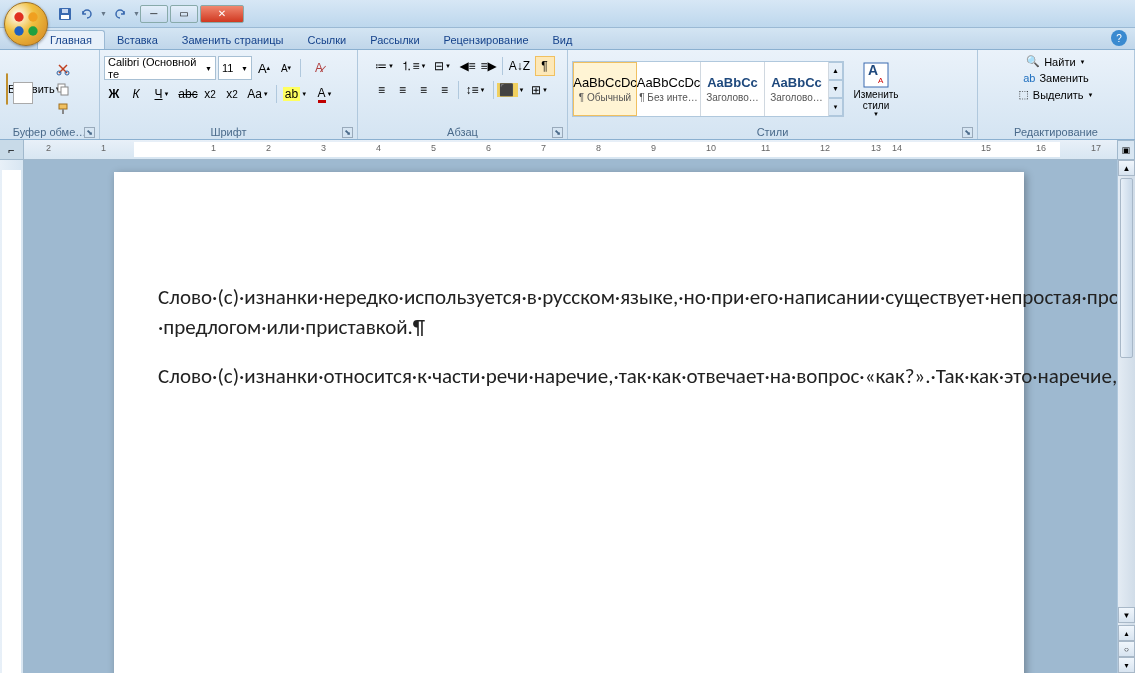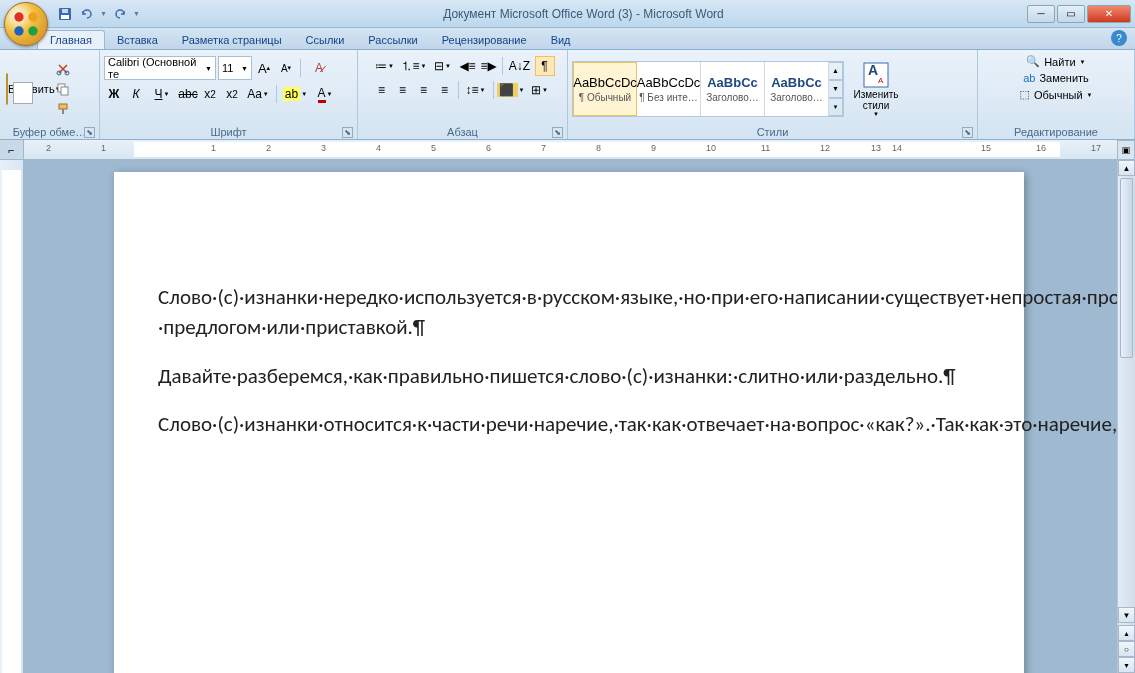--- a/index.html
+++ b/index.html
@@ -120,32 +120,31 @@
       </div>
     <span style="font-size:7px;color:#678">▼</span>
     <div class="qat-item">
         <svg width="14" height="14" viewBox="0 0 14 14">
           <path d="M11 7 A4 4 0 1 0 7 11" fill="none" stroke="#3a6ab0" stroke-width="1.5"></path>
           <path d="M11 4 L11 7 L8 7" fill="none" stroke="#3a6ab0" stroke-width="1.5"></path>
         </svg>
       </div>
     <span style="font-size:7px;color:#678">▼</span>
   </div>
-  <div class="title">Документ Microsoft Office Word (3) - Microsoft Word</div>
   <div class="winbtns">
     <div class="winbtn min">─</div>
     <div class="winbtn max">▭</div>
     <div class="winbtn close">✕</div>
   </div>
 </div>
 
 <div class="tabs">
   <div class="tab active">Главная</div>
   <div class="tab">Вставка</div>
-  <div class="tab">Разметка страницы</div>
+  <div class="tab">Заменить страницы</div>
   <div class="tab">Ссылки</div>
   <div class="tab">Рассылки</div>
   <div class="tab">Рецензирование</div>
   <div class="tab">Вид</div>
   <div class="help">?</div>
 </div>
 
 <div class="ribbon">
 
   <div class="group" style="width:100px">
@@ -303,21 +302,21 @@
           <span>🔍</span>
           <span>Найти</span> 
           <span style="font-size:6px">▼</span>
         </div>
       <div class="edit-item">
           <span style="color:#2070c0">ab</span>
           <span>Заменить</span>
         </div>
       <div class="edit-item">
           <span>⬚</span>
-          <span>Обычный</span> 
+          <span>Выделить</span> 
           <span style="font-size:6px">▼</span>
         </div>
     </div>
     <div class="group-label">Редактирование</div>
   </div>
 
 </div>
 
 <div class="ruler-area">
   <div class="ruler-corner">⌐</div>
@@ -347,21 +346,20 @@
   <div class="ruler-toggle">▣</div>
 </div>
 
 <div class="doc-area">
   <div class="vruler">
       <div class="vruler-white"></div>
     </div>
   <div class="doc-scroll">
     <div class="page">
       <p>Слово·(с)·изнанки·нередко·используется·в·русском·языке,·но·при·его·написании·существует·непростая·проблема:·чем·является·«с»·-·предлогом·или·приставкой.¶</p>
-      <p>Давайте·разберемся,·как·правильно·пишется·слово·(с)·изнанки:·слитно·или·раздельно.¶</p>
       <p>Слово·(с)·изнанки·относится·к·части·речи·наречие,·так·как·отвечает·на·вопрос·«как?».·Так·как·это·наречие,·то·слитное·или·раздельное·написание·согласной·буквы·«с»·зависит·от·его·способа·образования.·Первоначальной·формой·данного·наречия·является·существительное·изнанка.¶</p>
     </div>
   </div>
   <div class="vscroll">
     <div class="vscroll-btn">▲</div>
     <div class="vscroll-thumb"></div>
     <div class="vscroll-track"></div>
     <div class="vscroll-btn">▼</div>
     <div style="height:2px"></div>
     <div class="vscroll-btn">▴</div>

